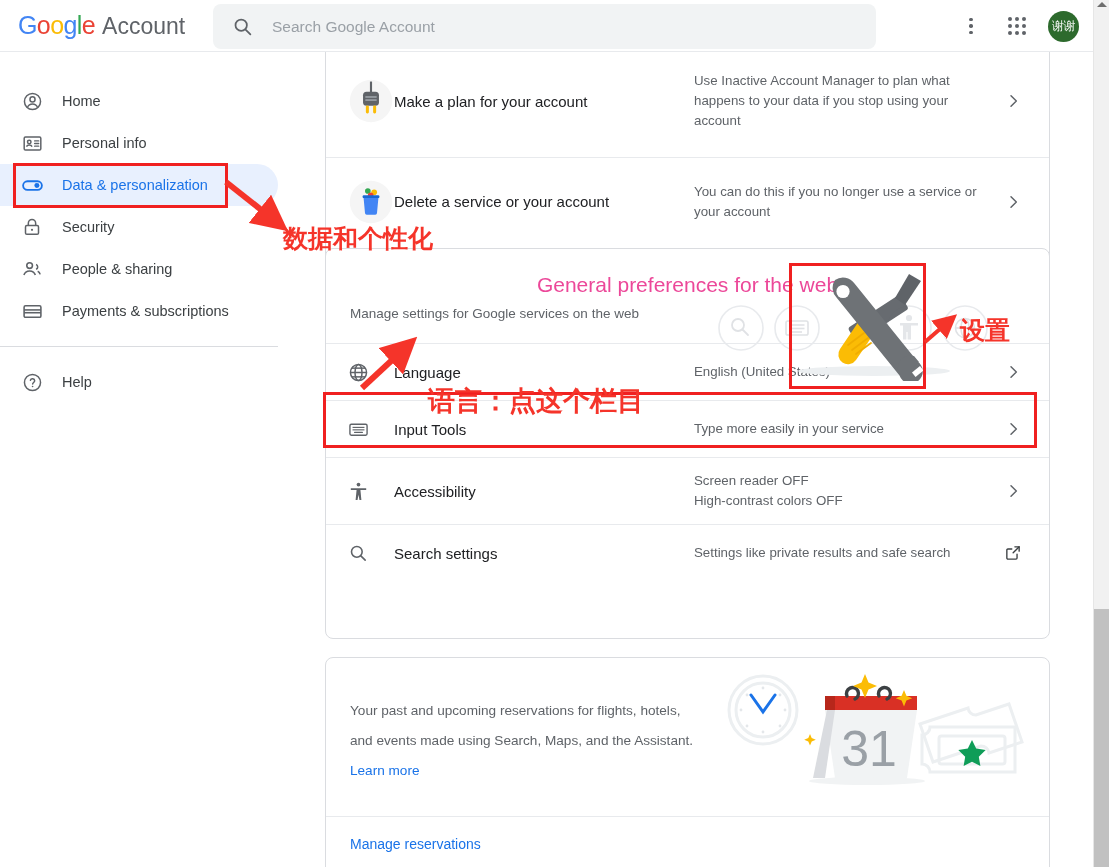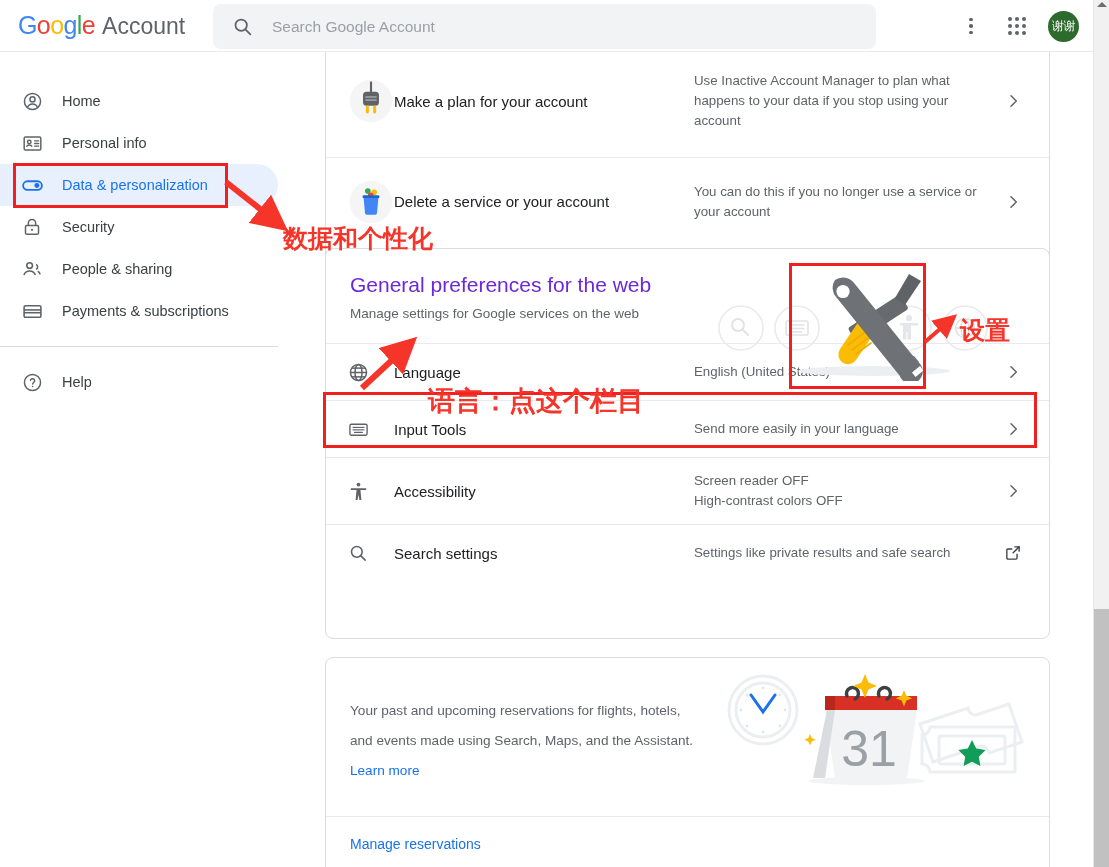--- a/index.html
+++ b/index.html
@@ -69,21 +69,21 @@
     display:flex; align-items:center; min-height:84px; padding: 10px 22px 10px 22px;
     border-top:1px solid #e8eaed; cursor:pointer;
   }
   .row:first-child { border-top:none; }
   .row .r-ico { width:46px; flex:none; display:flex; align-items:center; justify-content:flex-start; }
   .row .r-title { width: 300px; font-size:15px; color:#202124; flex:none; }
   .row .r-desc { flex:1; font-size:13.3px; color:#5f6368; line-height:20px; padding-right:16px; }
   .row .r-chev { width:28px; flex:none; display:flex; align-items:center; justify-content:center; color:#5f6368; }
 
   .card-head { padding: 24px 24px 22px 24px; position:relative; }
-  .card-head h2 { font-size: 21px; font-weight:400; color:#6d28d9; letter-spacing:0; }
+  .card-head h2 { font-size: 21px; font-weight:400; color:#ec4899; letter-spacing:0;text-align:center; }
   .card-head p { font-size:13.5px; color:#5f6368; margin-top:9px; }
 
   .hero { position:absolute; right: 10px; top: 4px; width: 330px; height:128px; pointer-events:none; }
 
   .res-body { padding: 28px 24px 30px 24px; position:relative; }
   .res-body h2 { font-size:21px; font-weight:400; color:#202124; }
   .res-body p { font-size:13.6px; color:#5f6368; line-height:30px; margin-top:10px; width: 348px;}
   .lnk { color:#1a73e8; cursor:pointer; }
   .res-foot { border-top:1px solid #e8eaed; padding: 18px 24px; }
   .res-foot a { color:#1a73e8; font-size:14px; font-weight:500; text-decoration:none; cursor:pointer;}
@@ -357,21 +357,21 @@
       <div class="row" style="min-height:57px;">
         <span class="r-ico">
           <svg width="21" height="21" viewBox="0 0 24 24" fill="none" stroke="#5f6368" stroke-width="1.6">
             <rect x="2.2" y="6" width="19.6" height="12.5" rx="1.6"></rect>
             <line x1="5.2" y1="9.6" x2="18.8" y2="9.6" stroke-width="1.3"></line>
             <line x1="5.2" y1="12.4" x2="18.8" y2="12.4" stroke-width="1.3"></line>
             <line x1="7.6" y1="15.3" x2="16.4" y2="15.3" stroke-width="1.5" stroke-linecap="round"></line>
           </svg>
         </span>
         <span class="r-title">Input Tools</span>
-        <span class="r-desc">Send more easily in your language</span>
+        <span class="r-desc">Type more easily in your service</span>
         <span class="r-chev">
           <svg width="16" height="16" viewBox="0 0 24 24" fill="none" stroke="#5f6368" stroke-width="2.2" stroke-linecap="round" stroke-linejoin="round">
               <polyline points="9,4 17,12 9,20"></polyline>
             </svg>
         </span>
       </div>
 
       <div class="row" style="min-height:67px;">
         <span class="r-ico">
           <svg width="21" height="21" viewBox="0 0 24 24" fill="#5f6368">

